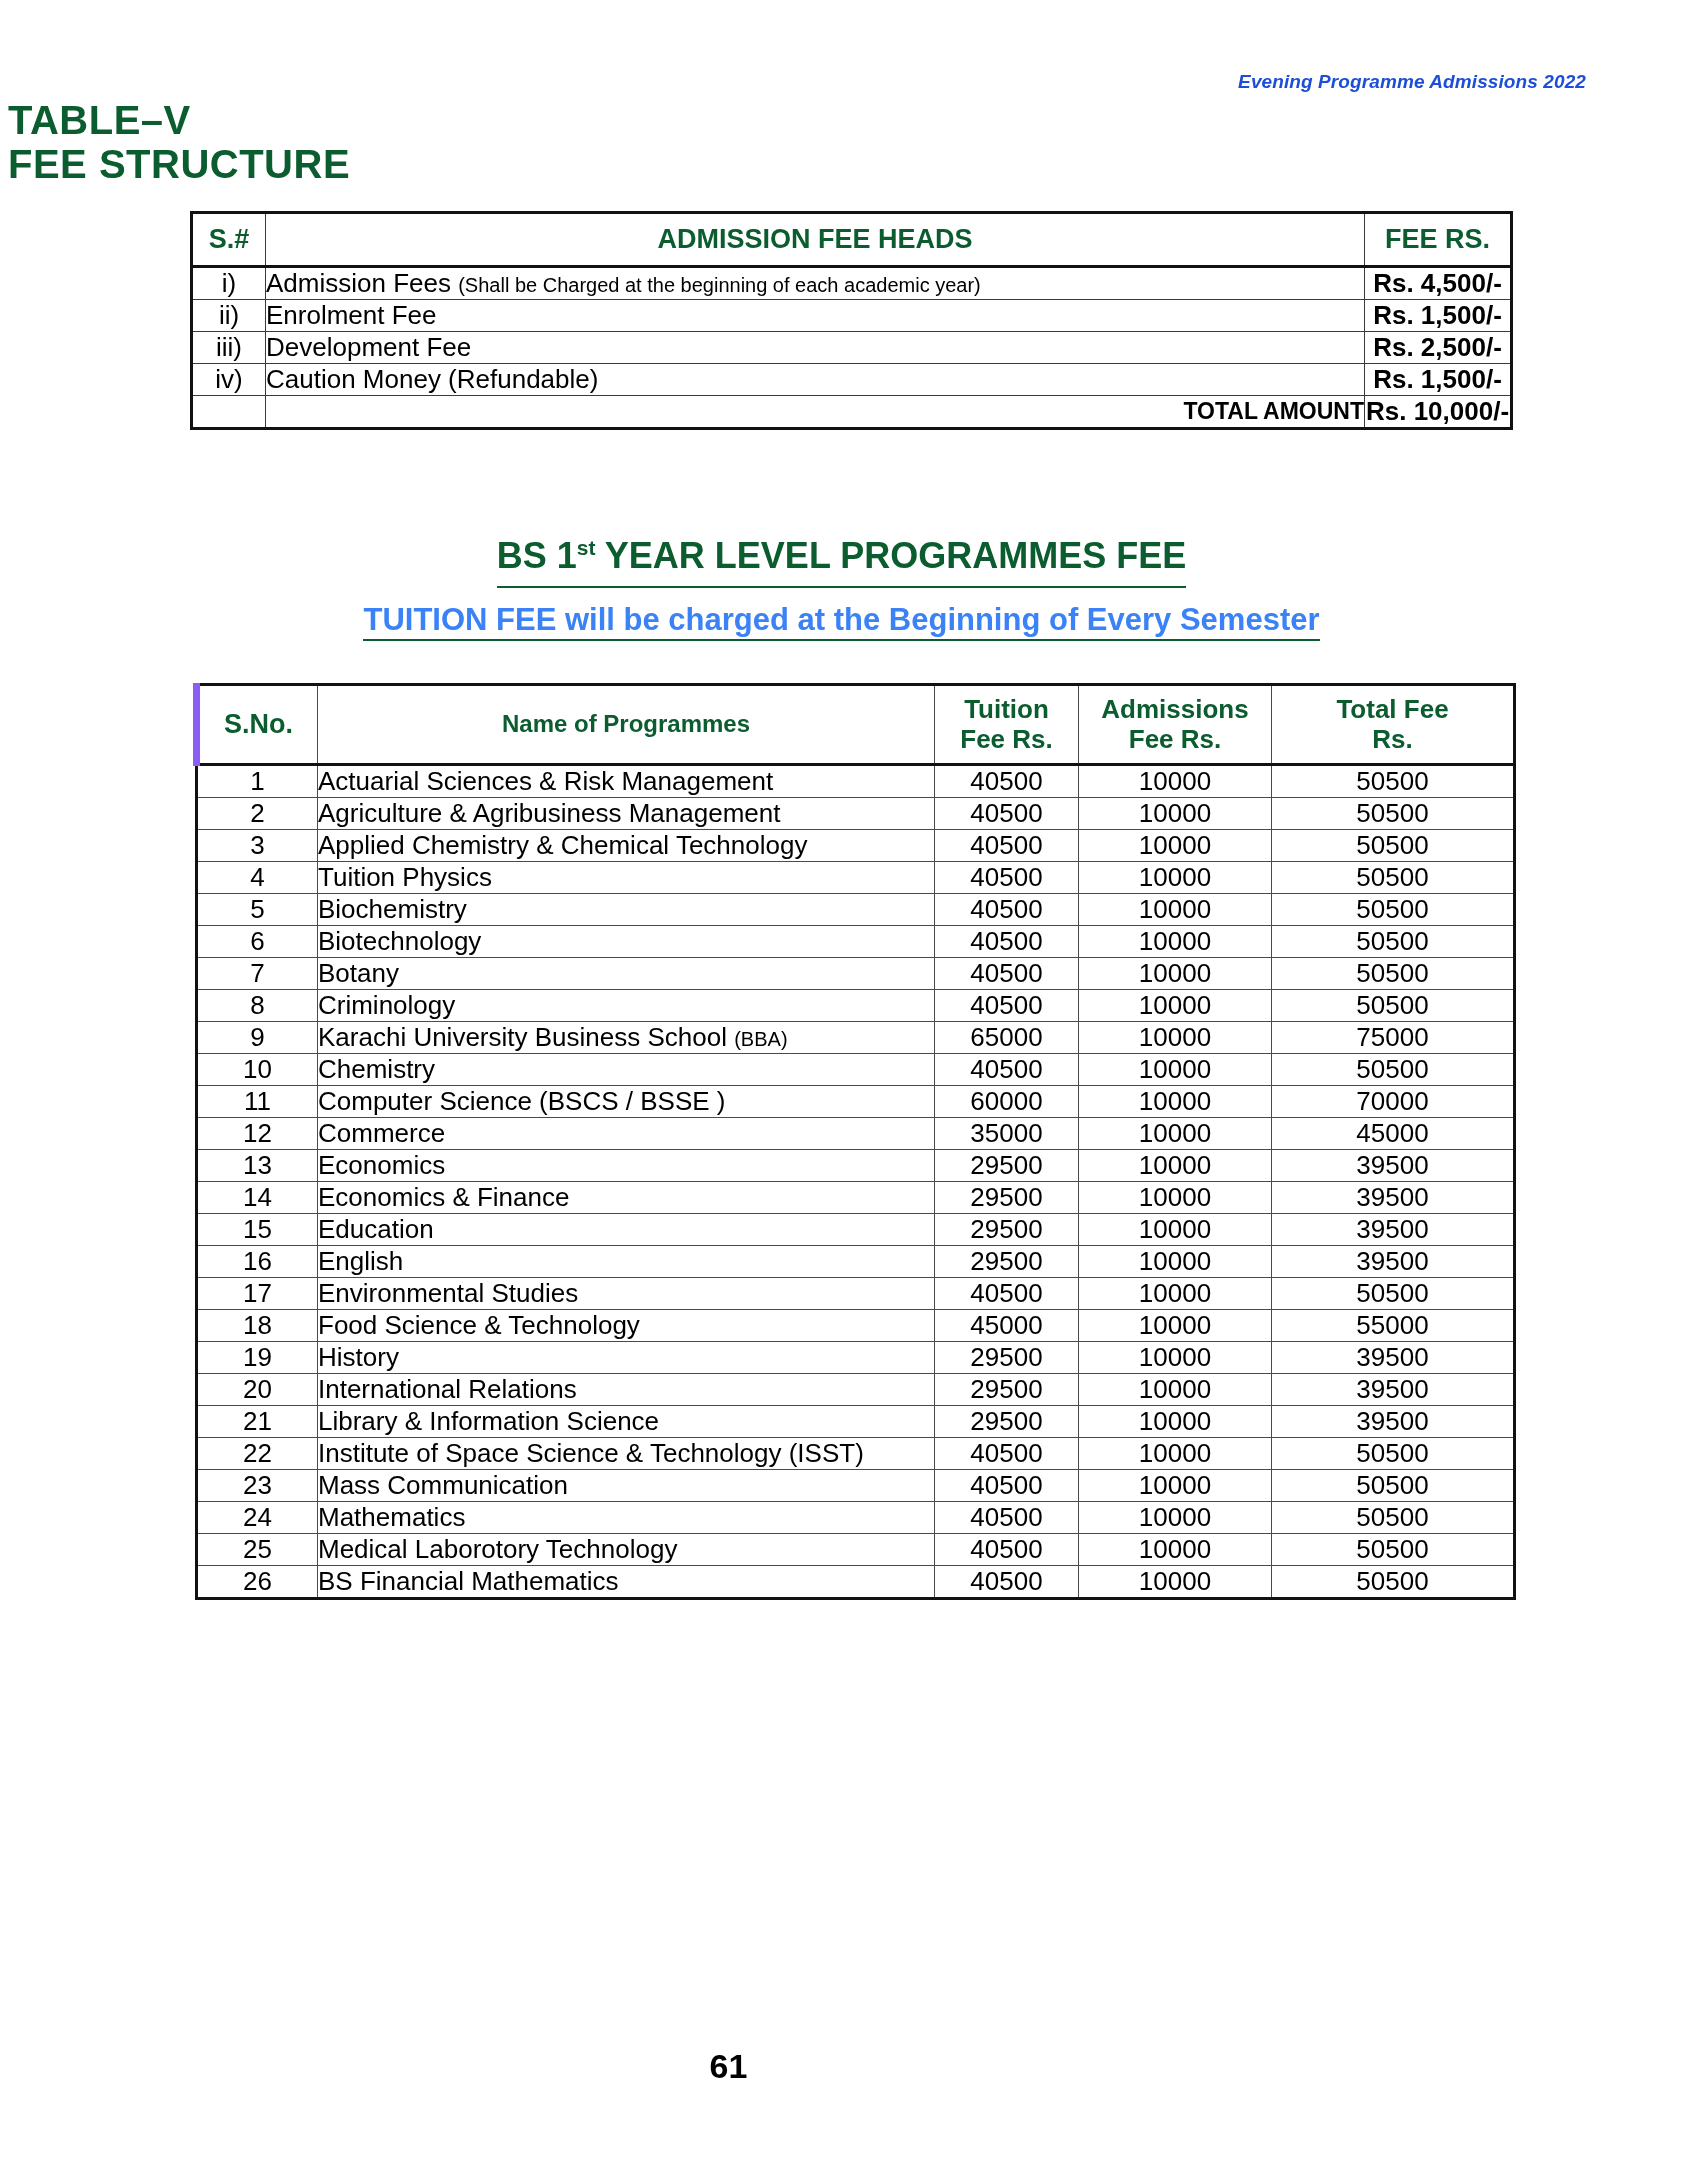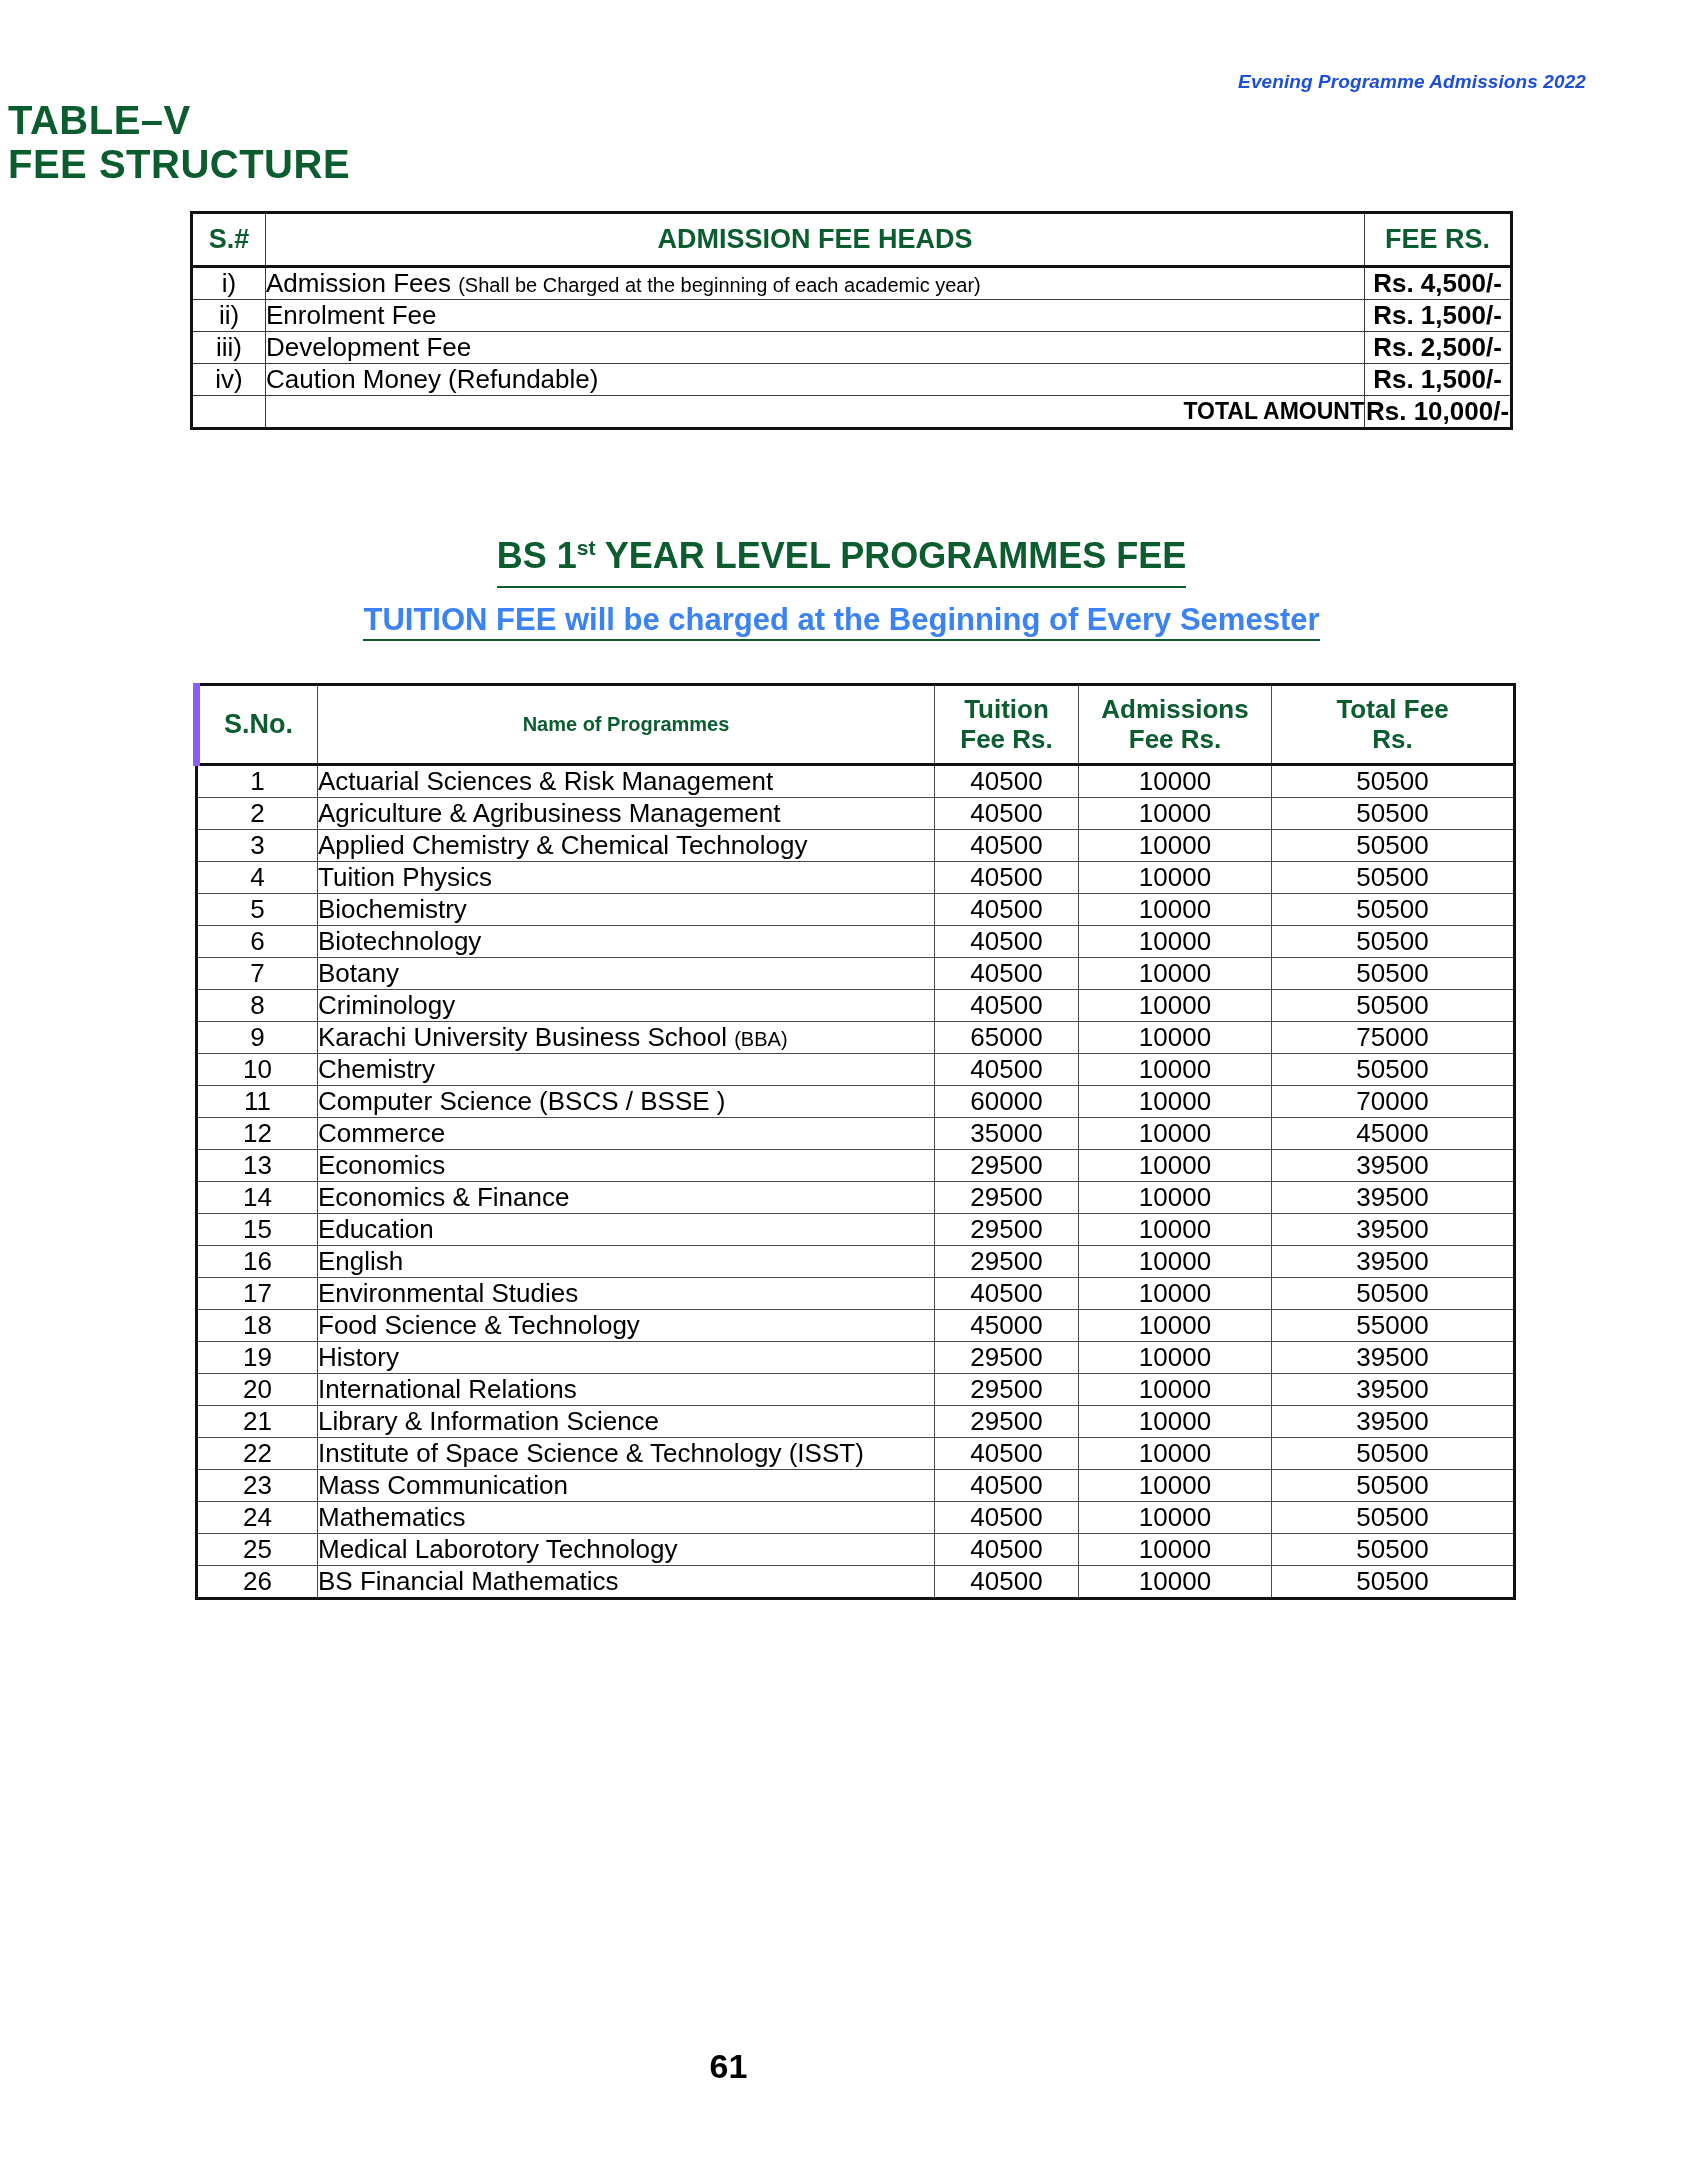--- a/index.html
+++ b/index.html
@@ -174,21 +174,21 @@
     height: 77px;
     line-height: 1.12;
   }
   .tbl2 thead td.first { border-left: 7px solid #8b5cf6; }
   .tbl2 thead td.last  { border-right: 3px solid #111; }
   .tbl2 tbody td.first { border-left: 3px solid #111; }
   .tbl2 tbody td.last  { border-right: 3px solid #111; }
   .tbl2 tbody tr:last-child td { border-bottom: 3px solid #111; }
 
   .th-sno  { font-size: 27px; }
-  .th-name { font-size: 20px; }
+  .th-name { font-size: 24px; }
   .th-num  { font-size: 26px; }
 
   .td-sno {
     text-align: center;
     font-size: 26px;
     padding: 5px 0;
   }
   .td-name {
     text-align: left;
     font-size: 26px;

